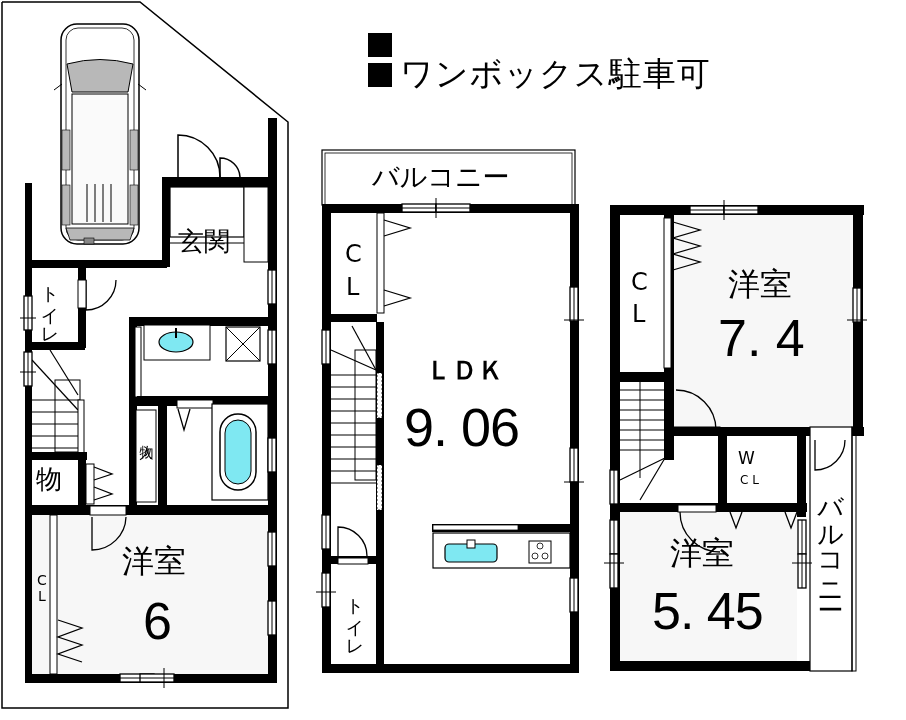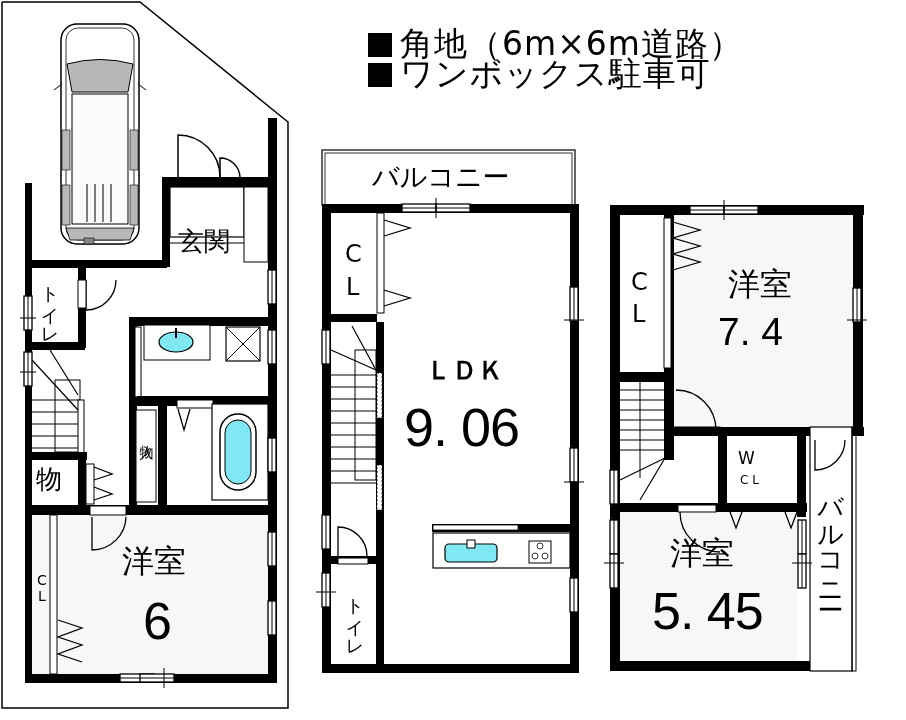--- a/index.html
+++ b/index.html
@@ -241,21 +241,21 @@
       <use href="#win-v" x="614" y="554"></use>
     <line x1="604" y1="563" x2="624" y2="563" stroke="#000"></line>
     <use href="#win-v" x="802" y="520"></use>
       <use href="#win-v" x="802" y="554"></use>
     <line x1="792" y1="563" x2="812" y2="563" stroke="#000"></line>
     <use href="#win-v" x="614" y="470"></use>
   </g>
 </svg>
 
 <div class="hdr" style="top:24px;">
-  <span class="sq"></span><span>角地（6m×6m道路）</span>
+  <span class="sq"></span>
 </div>
 <div class="hdr" style="top:54px;">
   <span class="sq"></span><span>ワンボックス駐車可</span>
 </div>
 
 <div class="lbl" style="left:178px;top:204px;font-size:26px;margin-top:24px;">玄関</div>
 <div class="lbl v" style="left:41px;top:274px;font-size:18px;">トイレ</div>
 <div class="lbl" style="left:36px;top:466px;font-size:26px;">物</div>
 <div class="lbl v" style="left:140px;top:434px;font-size:14px;">物入</div>
 <div class="lbl" style="left:122px;top:545px;font-size:32px;">洋室</div>
@@ -265,18 +265,18 @@
 <div class="lbl" style="left:372px;top:163px;font-size:27px;">バルコニー</div>
 <div class="lbl" style="left:345px;top:242px;font-size:24px;">C</div>
 <div class="lbl" style="left:346px;top:275px;font-size:24px;">L</div>
 <div class="lbl" style="left:426px;top:357px;font-size:26px;font-weight:bold;">ＬＤＫ</div>
 <div class="lbl num" style="left:404px;top:400px;font-size:54px;letter-spacing:-1px;">9. 06</div>
 <div class="lbl v" style="left:346px;top:586px;font-size:18px;">トイレ</div>
 
 <div class="lbl" style="left:631px;top:270px;font-size:24px;">C</div>
 <div class="lbl" style="left:632px;top:302px;font-size:24px;">L</div>
 <div class="lbl" style="left:728px;top:268px;font-size:32px;">洋室</div>
-<div class="lbl num" style="left:718px;top:312px;font-size:39px;">7. 4</div>
+<div class="lbl num" style="left:718px;top:312px;font-size:52px;">7. 4</div>
 <div class="lbl" style="left:738px;top:450px;font-size:17px;">W</div>
 <div class="lbl" style="left:740px;top:474px;font-size:12px;">C L</div>
 <div class="lbl" style="left:670px;top:537px;font-size:32px;">洋室</div>
 <div class="lbl num" style="left:652px;top:585px;font-size:52px;letter-spacing:-1px;">5. 45</div>
 <div class="lbl v" style="left:818px;top:478px;font-size:26px;">バルコニー</div>
 
 </body></html>

